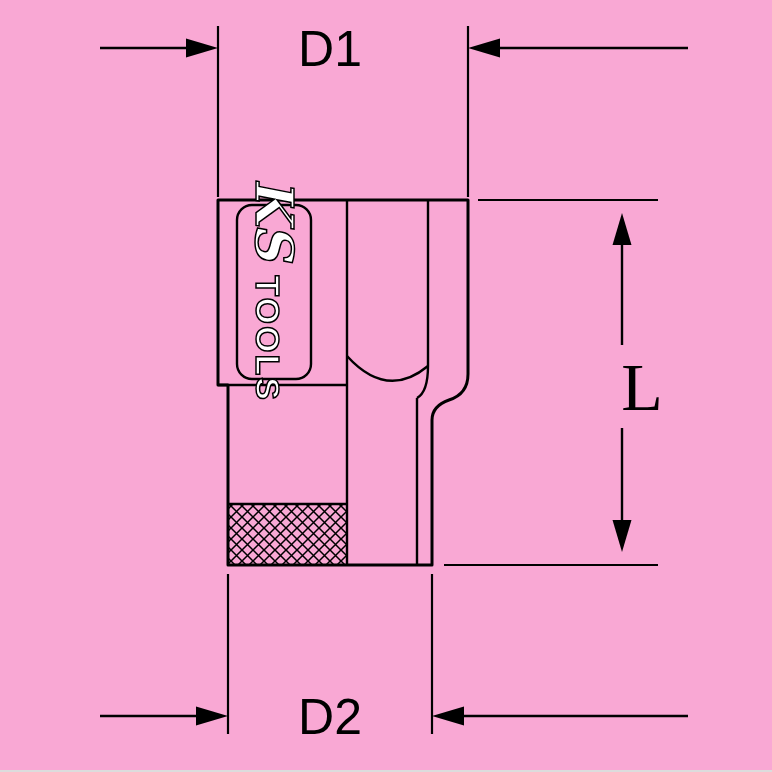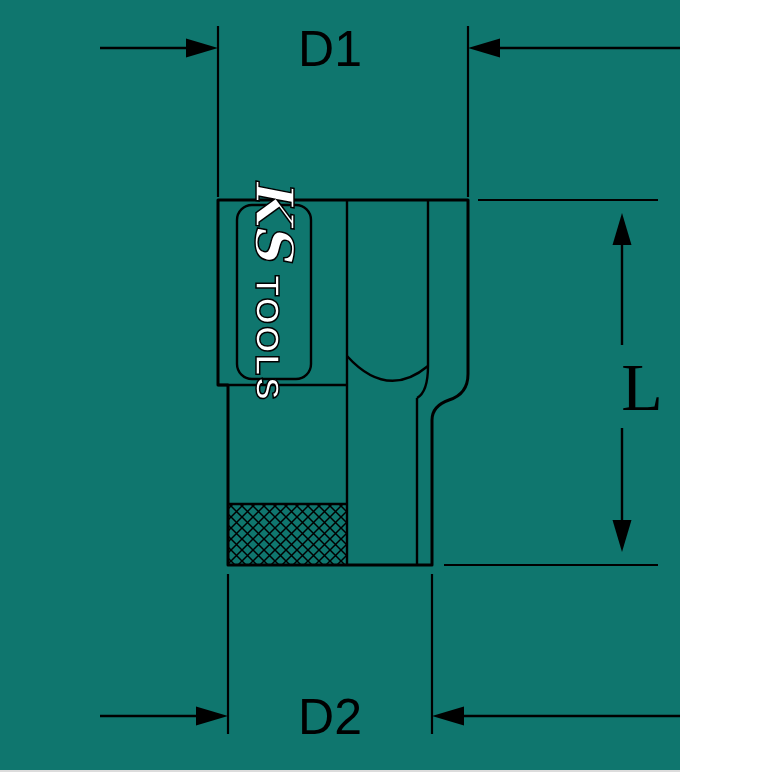--- a/index.html
+++ b/index.html
@@ -2,23 +2,23 @@
 <html><head>
 <meta charset="utf-8">
 <style>
   html, body {
     margin: 0;
     padding: 0;
     background: #ffffff;
   }
   .stage {
     position: relative;
-    width: 680px;
+    width: 772px;
     height: 772px;
-    background: #0f766e;
+    background: #f9a8d4;
     overflow: hidden;
     font-family: "Liberation Sans", sans-serif;
   }
   svg { display: block; }
   .outline   { fill: none; stroke: #000000; stroke-width: 3;   stroke-linejoin: round; }
   .inner     { fill: none; stroke: #000000; stroke-width: 2.4; }
   .dimline   { stroke: #000000; stroke-width: 2.4; fill: none; }
   .extline   { stroke: #000000; stroke-width: 2.2; fill: none; }
   .arrow     { fill: #000000; stroke: none; }
   .dim-text  { font-family: "Liberation Sans", sans-serif; font-size: 50px; fill: #000000; }

